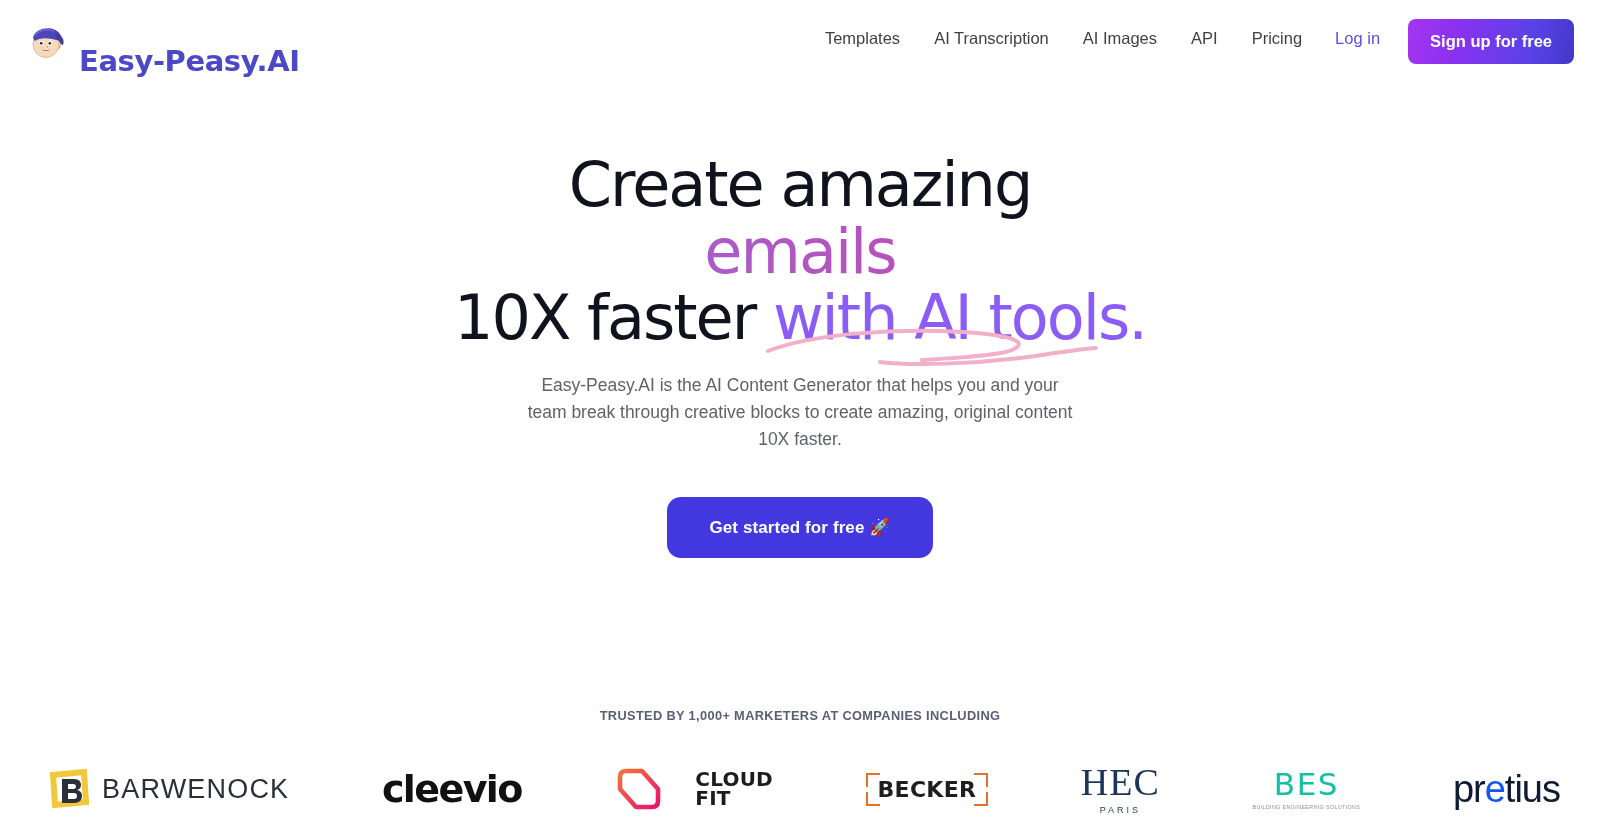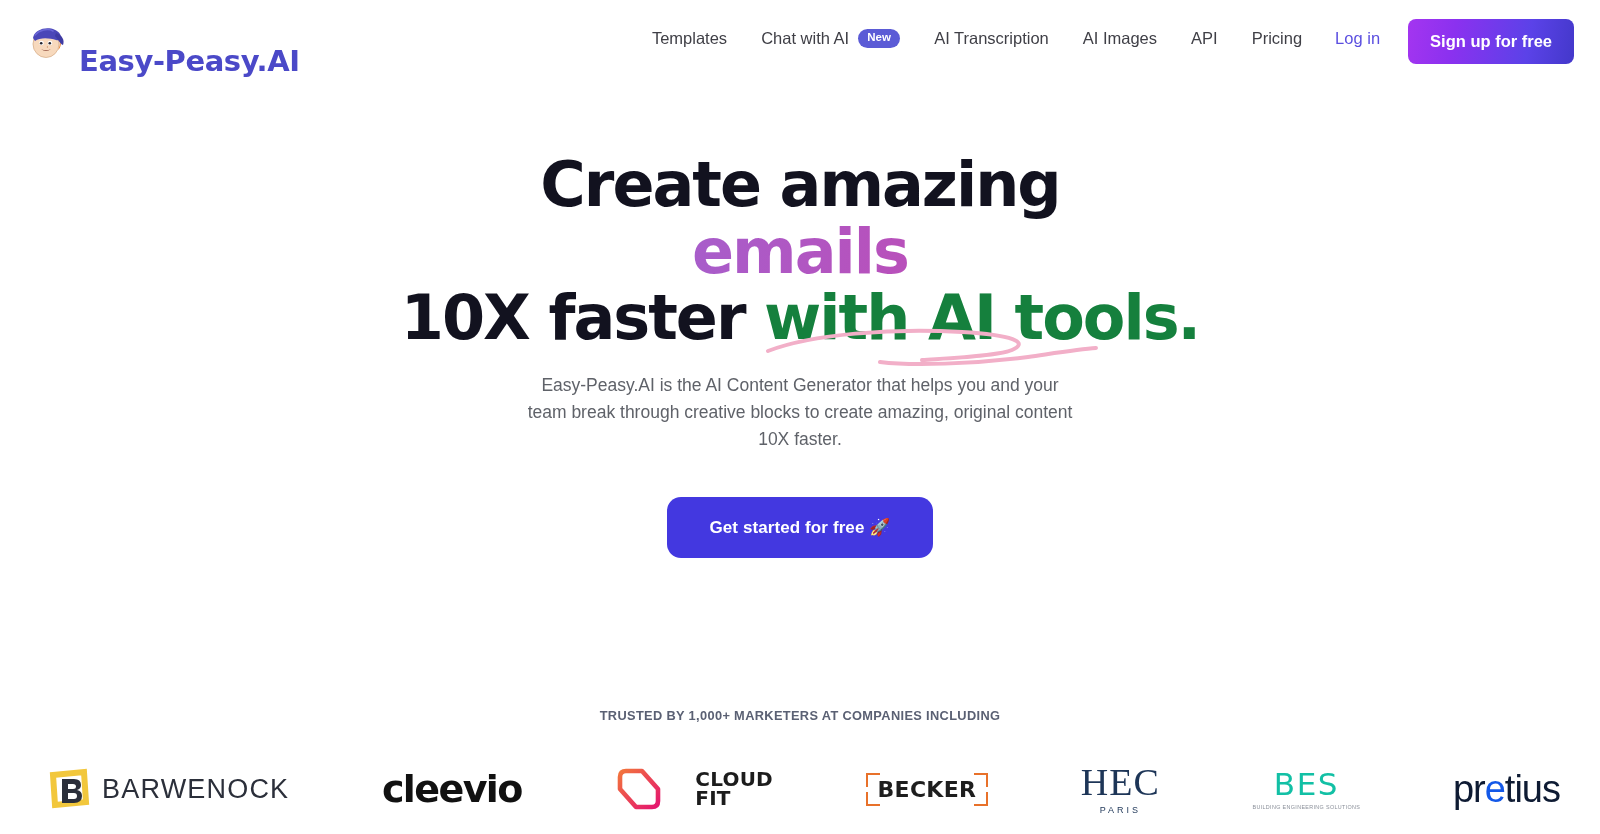--- a/index.html
+++ b/index.html
@@ -78,36 +78,36 @@
 
   
   .hero {
     text-align: center;
     padding-top: 72px;
   }
   .headline {
     font-family: "DejaVu Sans", sans-serif;
     font-size: 62px;
     line-height: 1.01;
-    font-weight: 700;
+    font-weight: 400;
     letter-spacing: -2.0px;
     color: #12121f;
   }
   .hl-line { display: block; }
   .hl-line2 { margin-top: 4px; }
   .hl-line3 { margin-top: 4px; position: relative; display: block; }
 
   .grad-emails {
     background: linear-gradient(95deg, #7d7fe8 0%, #9a68d8 32%, #bf4bb4 62%, #e22e6b 100%);
     -webkit-background-clip: text;
     background-clip: text;
     color: transparent;
     -webkit-text-fill-color: transparent;
   }
-  .blue-part { color: #15803d; }
+  .blue-part { color: #8b5cf6; }
 
   .swoosh-wrap {
     position: relative;
     width: 1600px;
     height: 0;
     margin: 0 auto;
   }
   .swoosh {
     position: absolute;
     left: 762px;
@@ -272,24 +272,20 @@
       </svg>
     </span>
     <span class="brand-text">Easy-Peasy.AI</span>
   </a>
 
   <nav class="nav-right">
     <a class="nav-link" href="#">
       <span>Templates</span>
     </a>
     <a class="nav-link" href="#">
-      <span>Chat with AI</span>
-      <span class="badge-new">New</span>
-    </a>
-    <a class="nav-link" href="#">
       <span>AI Transcription</span>
     </a>
     <a class="nav-link" href="#">
       <span>AI Images</span>
     </a>
     <a class="nav-link" href="#">
       <span>API</span>
     </a>
     <a class="nav-link" href="#">
       <span>Pricing</span>

